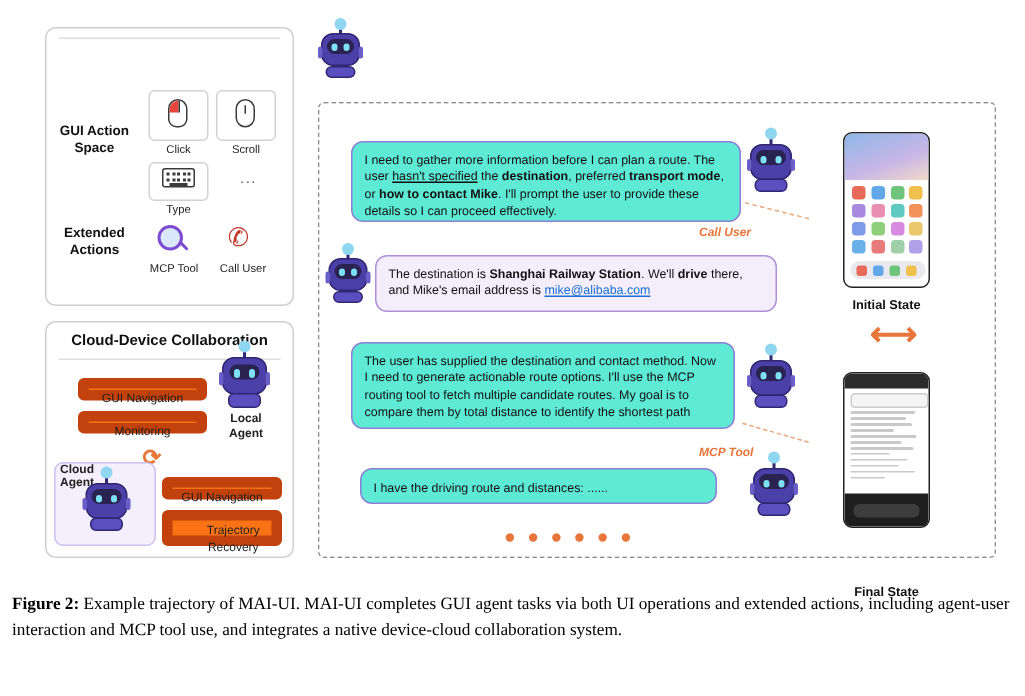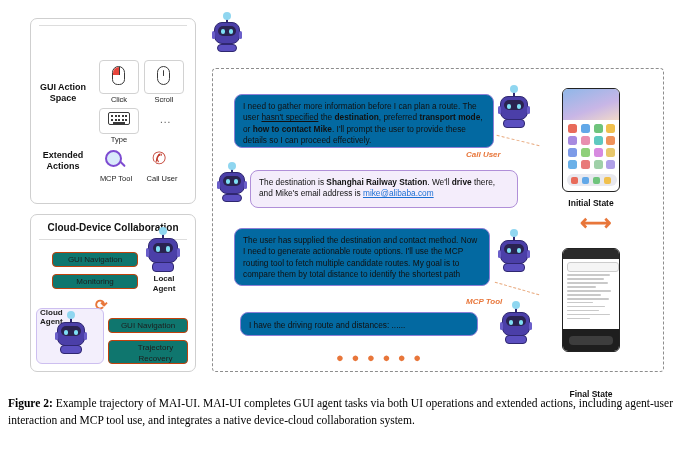--- a/index.html
+++ b/index.html
@@ -105,23 +105,23 @@
   }
   
   .phone-ico{
     position:absolute;width:18px;height:18px;color:#c0392b;font-size:17px;
     line-height:18px;text-align:center;
   }
 
   
   .pill{
     position:absolute;
-    border:1px solid #c2410c;
+    border:7px solid #c2410c;
     border-radius:4px;
-    background:#0f766e;
+    background:#f97316;
     font-size:8px;
     color:#1d1d1d;
     text-align:center;
     line-height:13px;
     height:15px;
     box-sizing:border-box;
   }
   .pill.two{height:24px;line-height:11px;padding-top:1px;}
   .cloudbox{
     position:absolute;border:1px solid #cdbff0;border-radius:6px;
@@ -172,21 +172,21 @@
   
   #trajectory-area{
     position:absolute;left:212px;top:68px;width:452px;height:304px;
     border:1.4px dashed #8d8d8d;border-radius:4px;box-sizing:border-box;
   }
 
   .bubble{
     position:absolute;
     border:1.3px solid #8d7fd6;
     border-radius:8px;
-    background:#0369a1;
+    background:#5eead4;
     font-size:8.3px;
     line-height:11.4px;
     color:#111;
     padding:6px 8px;
     box-sizing:border-box;
     text-align:left;
   }
   .bubble.user{
     background:#eef0fb;border-color:#9fa8e0;
   }

